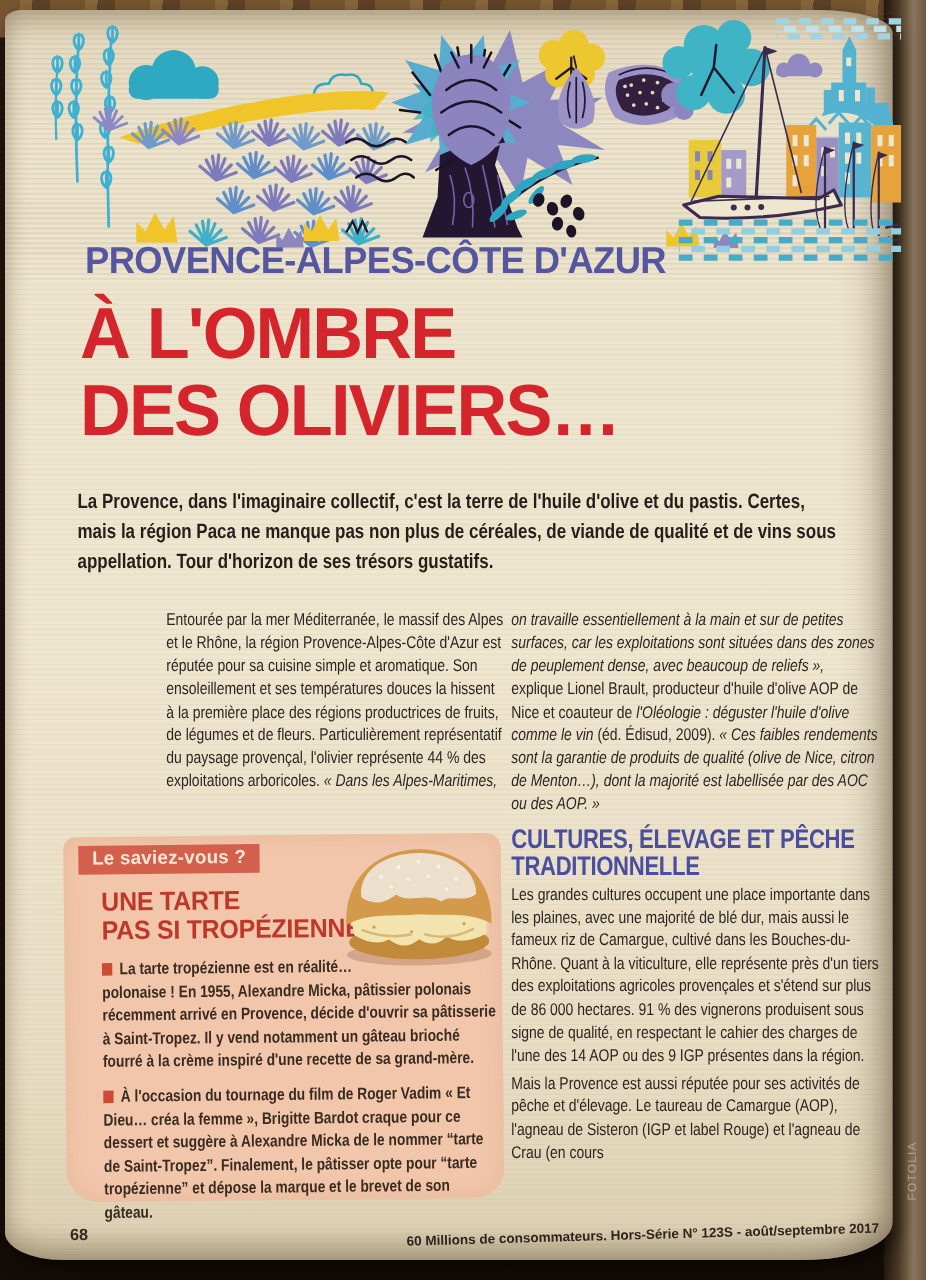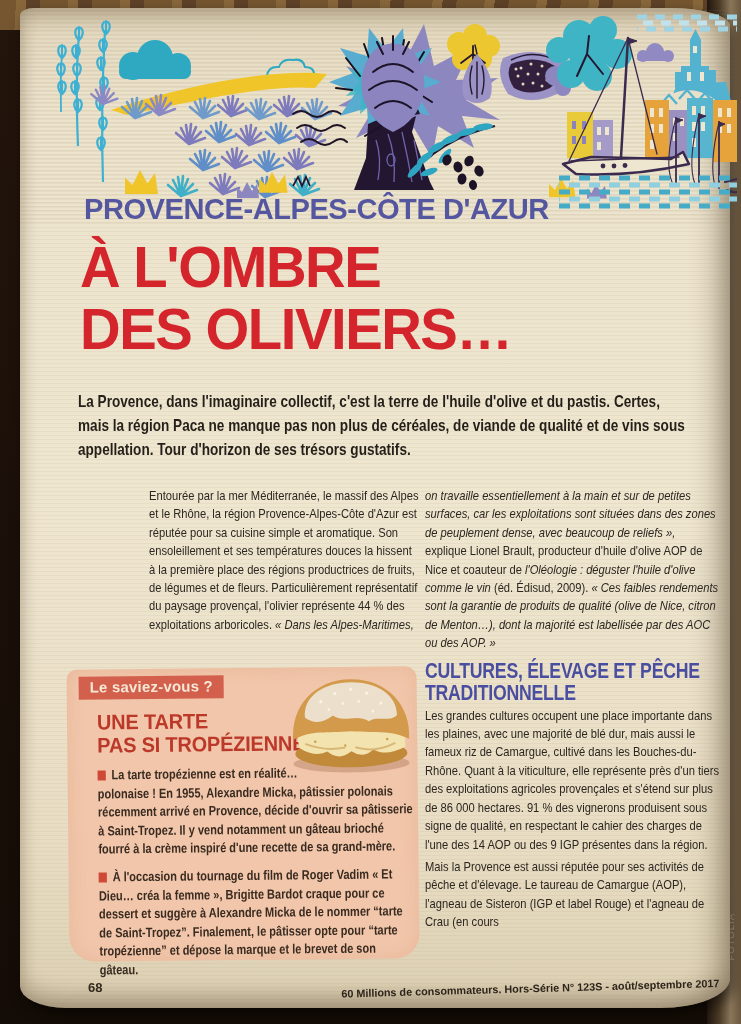--- a/index.html
+++ b/index.html
@@ -12,21 +12,21 @@
   .wood{position:absolute;left:0;top:0;width:741px;height:30px;
     background:repeating-linear-gradient(93deg,#7b5a33 0 16px,#8f6c3e 16px 26px,#63452a 26px 40px,#7b5a33 40px 52px);
     filter:brightness(.95);}
   
   .page-stack{position:absolute;right:0;top:0;bottom:0;width:34px;z-index:1;
     background:linear-gradient(90deg,#241710 0%,#4a3a26 35%,#8a765a 70%,#6b583e 100%);}
   .photo-credit{position:absolute;right:5px;bottom:64px;z-index:2;
     writing-mode:vertical-rl;transform:rotate(180deg);
     font-size:9.5px;letter-spacing:1px;color:#b5a68a;}
   
-  .page{position:absolute;left:20px;top:8px;width:710px;height:1000px;z-index:2;
+  .page{position:absolute;left:4px;top:8px;width:710px;height:1000px;z-index:2;
     background:linear-gradient(180deg,#e2d7bd 0%,#ece3cc 10%,#efe6d0 50%,#e8ddc3 84%,#dccfb2 100%);
     border-radius:14px 60px 70px 46px / 8px 18px 30px 22px;
     box-shadow:inset -16px 0 26px rgba(55,38,18,.28), inset 0 -12px 20px rgba(55,38,18,.22),
                inset 0 10px 16px rgba(120,95,60,.20), 4px 6px 14px rgba(0,0,0,.5);}
   .texture{position:absolute;inset:0;border-radius:inherit;pointer-events:none;z-index:1;
     background:repeating-linear-gradient(0deg,rgba(146,121,90,.08) 0 1px,transparent 1px 4px);}
   .texture-top{position:absolute;left:0;top:0;right:0;height:215px;pointer-events:none;z-index:1;
     background:repeating-linear-gradient(0deg,rgba(146,121,90,.13) 0 1px,transparent 1px 4px);}
   .page > .abs{position:absolute;z-index:2;}
   .condense{transform-origin:0 0;}
@@ -55,21 +55,21 @@
     font-weight:700;color:#bc392a;letter-spacing:-.2px;transform:scaleX(.95);transform-origin:0 0;
     white-space:nowrap;}
   .sb-body{position:absolute;left:30px;top:97px;width:386px;transform:scaleX(.822);transform-origin:0 0;
     font-size:13.4px;line-height:18.6px;font-weight:700;color:#3a2b20;}
   .sb-body .bullet{display:inline-block;width:10px;height:10px;background:#cf4a36;
     margin-right:7px;transform:translateY(1px);}
   .sb-body .lead{display:inline;}
   .sb-para2{margin-top:9px;}
   .pastry{position:absolute;left:218px;top:4px;width:132px;height:103px;}
   
-  .folio{left:52px;top:972px;font-size:13px;font-weight:700;color:#33291d;margin-left:16px;}
+  .folio{left:52px;top:972px;font-size:13px;font-weight:700;color:#33291d;}
   .credit{right:11px;top:969px;font-size:10.8px;font-weight:700;color:#2e251a;
     transform:rotate(-1.6deg);transform-origin:100% 0;white-space:nowrap;}
   .illu{left:11px;top:6px;}
 </style>
 </head>
 <body>
 
 <div class="wood"></div>
 <div class="page-stack"></div>
 <div class="photo-credit">FOTOLIA</div>

